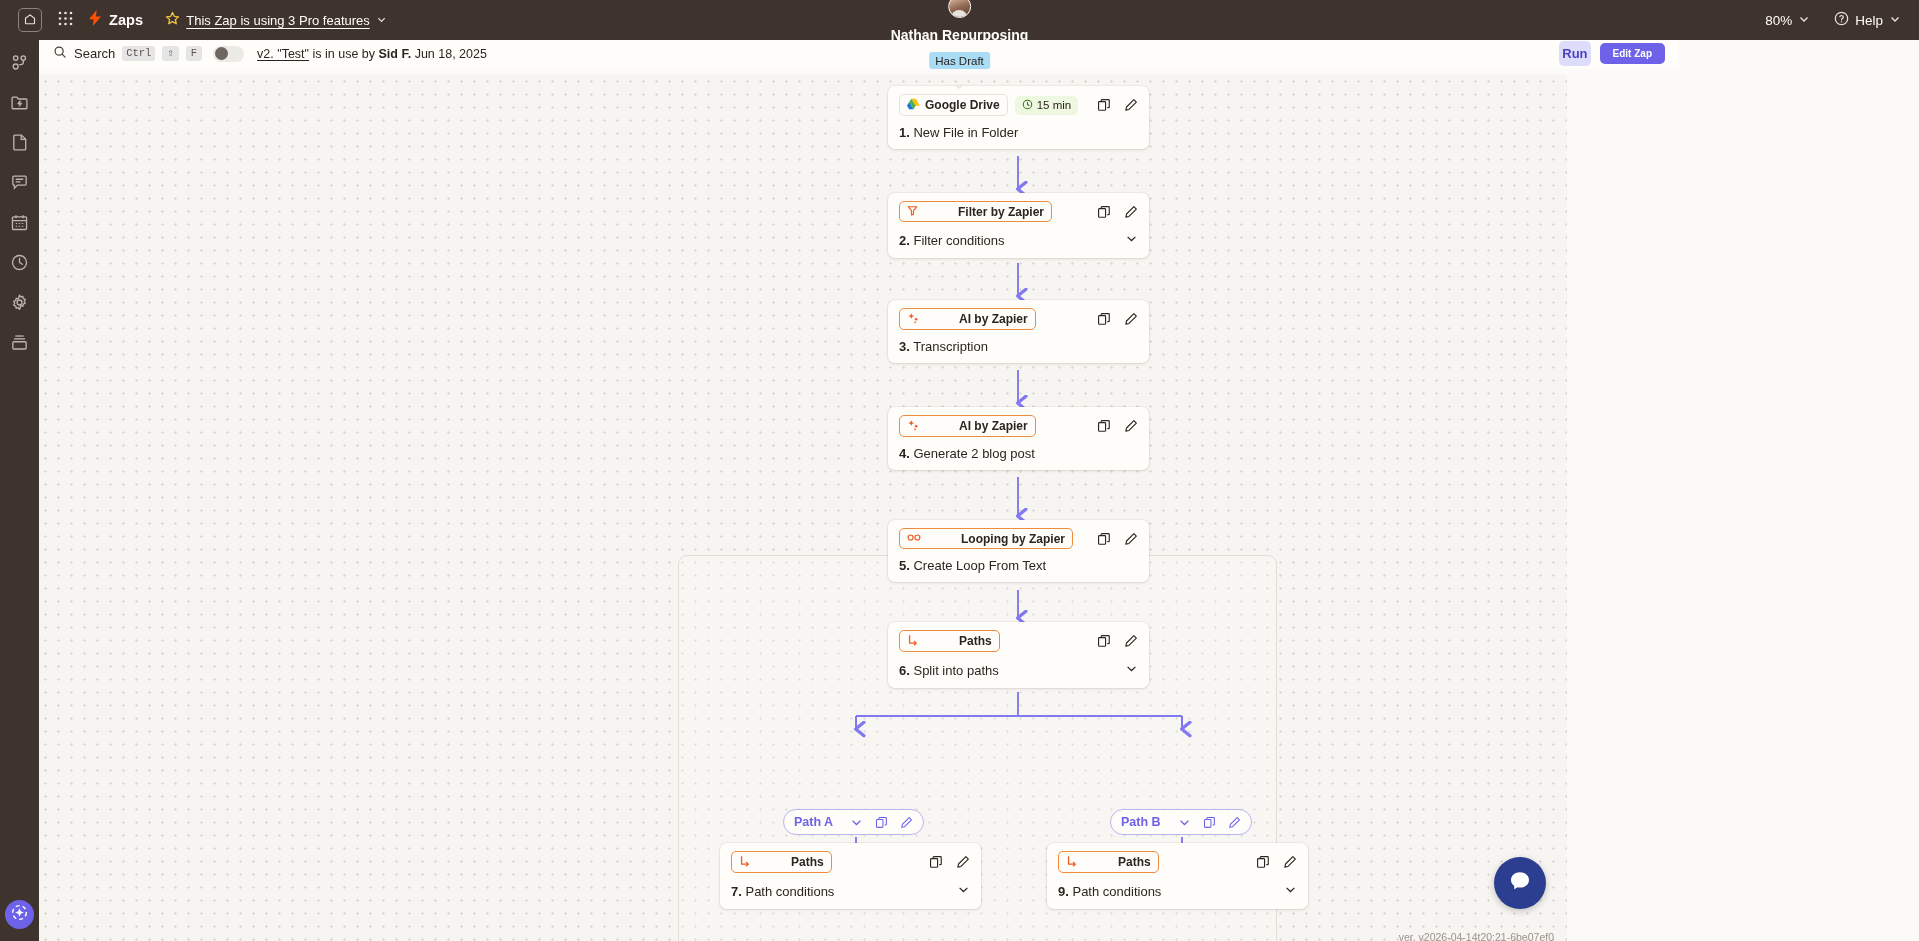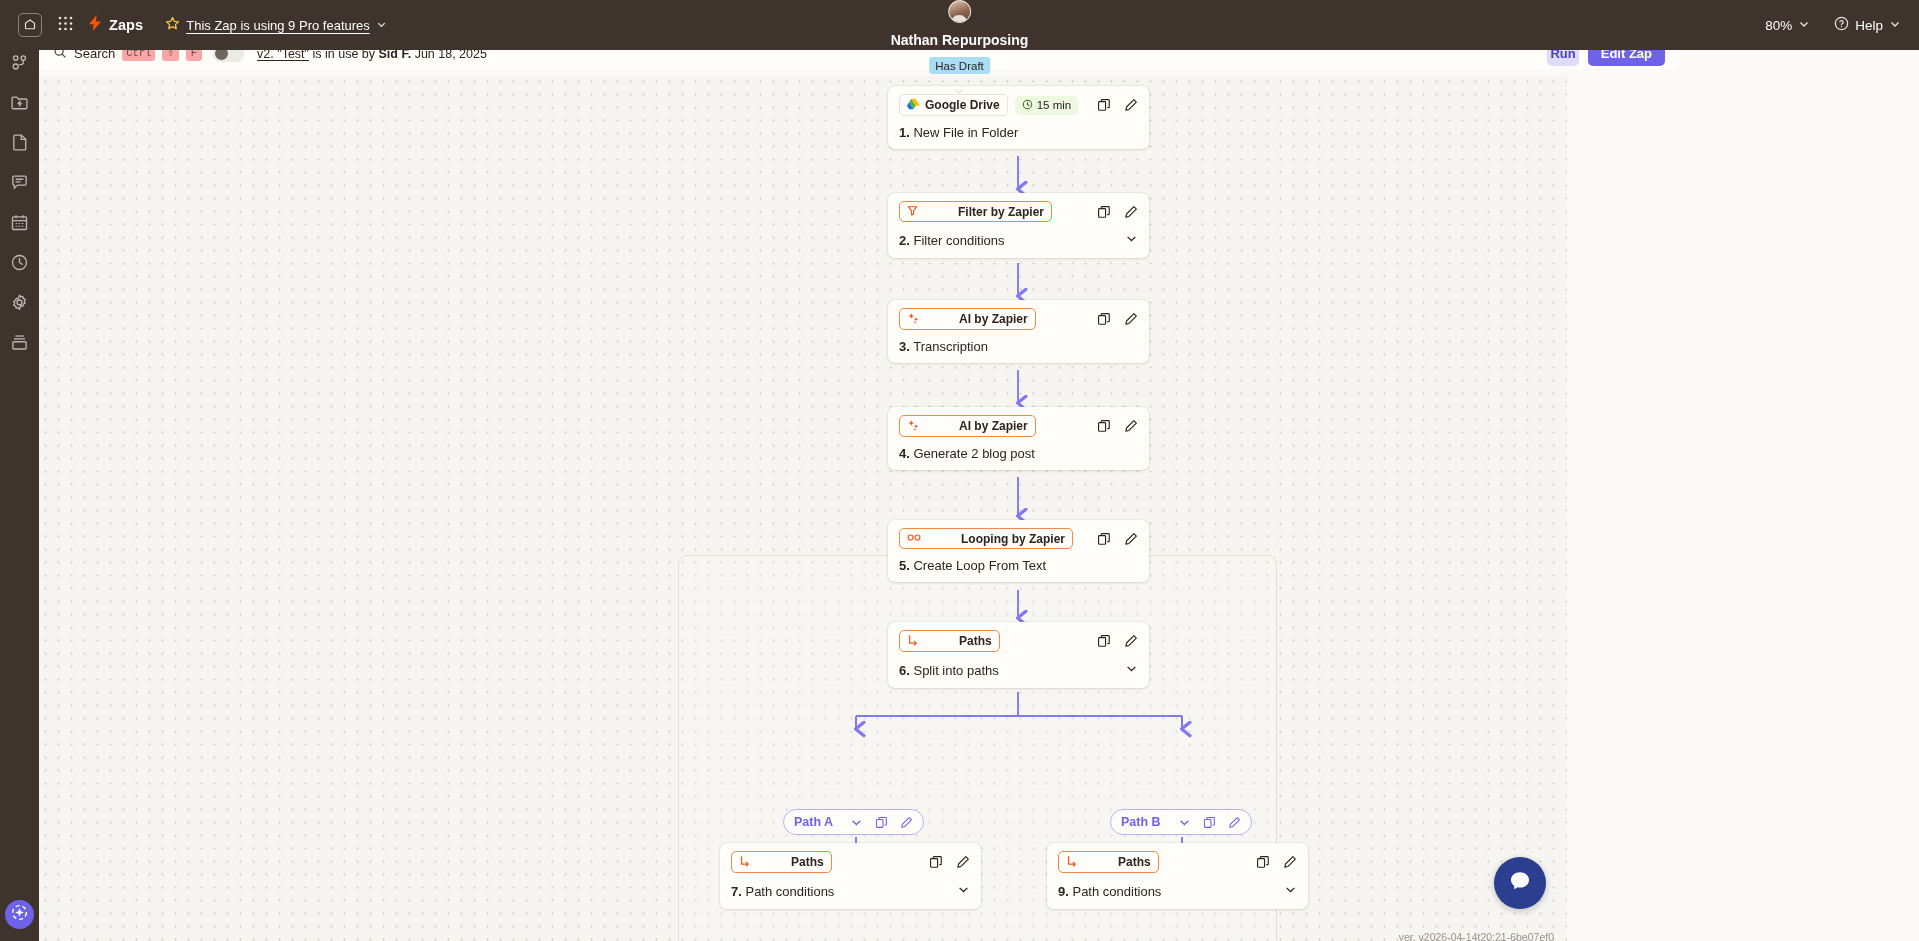--- a/index.html
+++ b/index.html
@@ -6,21 +6,21 @@
   html, body {
     width: 1919px; height: 941px;
     overflow: hidden;
     font-family: "Liberation Sans", sans-serif;
     background: #fbfaf8;
   }
 
   
   .topbar {
     position: absolute; top: 0; left: 0;
-    width: 1919px; height: 50px;
+    width: 1919px; height: 40px;
     background: #3f332e;
     display: flex; align-items: center;
     padding: 0 18px;
     color: #fffdf9;
     z-index: 40;
   }
   .home-btn {
     width: 24px; height: 24px; border: 1.4px solid #8d827c; border-radius: 5px;
     display: flex; align-items: center; justify-content: center; cursor: pointer;
   }
@@ -84,21 +84,21 @@
     background: #fffdf9;
     display: flex; align-items: center;
     padding: 0 14px;
     z-index: 30;
     border-top-left-radius: 9px;
   }
   .search-box { display: flex; align-items: center; gap: 7px; cursor: pointer; }
   .search-box .lbl { font-size: 13px; color: #2c2420; }
   .kbd {
     font-family: "Liberation Mono", monospace;
-    background: #fca5a5; border-radius: 3px; color: #5c524c;
+    background: #e5e5e5; border-radius: 3px; color: #5c524c;
     font-size: 10.5px; padding: 2px 4px; line-height: 1;
   }
   .kbd.sq { padding: 2px 5px; }
   .toggle {
     width: 31px; height: 16px; border-radius: 9px; background: #eceae4;
     position: relative; margin-left: 11px; cursor: pointer; flex: none;
   }
   .toggle .knob {
     position: absolute; top: 1.5px; left: 1.5px;
     width: 13px; height: 13px; border-radius: 50%; background: #6f6660;
@@ -106,21 +106,21 @@
   .version-info { margin-left: 13px; font-size: 12.5px; color: #2c2420; white-space: nowrap; }
   .version-info .vlink { text-decoration: underline; text-underline-offset: 2px; cursor: pointer; }
   .version-info b { font-weight: bold; }
   .subbar-right { margin-left: auto; display: flex; align-items: center; gap: 9px; }
   .btn-run {
     background: #dedcfb; color: #4b42c4; font-size: 13px; font-weight: bold;
     padding: 5px 3px; border-radius: 5px; border: none; cursor: pointer;
     font-family: inherit;
   }
   .btn-edit {
-    background: #6e63e8; color: #fff; font-size: 13px; font-weight: bold;
+    background: #6e63e8; color: #fff; font-size: 10px; font-weight: bold;
     padding: 5px 13px; border-radius: 5px; border: none; cursor: pointer;
     font-family: inherit;
   }
 
   
   .canvas {
     position: absolute; top: 75px; left: 39px;
     width: 1528px; height: 872px;
     background-color: #f7f5f1;
     background-image: radial-gradient(#dedad3 1px, transparent 1.1px);
@@ -220,21 +220,21 @@
       </svg>
     </span>
     <span class="lbl">Zaps</span>
   </div>
   <div class="pro-feat">
     <span>
       <svg width="15" height="15" viewBox="0 0 16 16" fill="none" stroke="#f5c542" stroke-width="1.4" stroke-linejoin="round">
         <path d="M8 1.6l1.9 4.1 4.5.5-3.3 3 .9 4.4L8 11.4 4 13.6l.9-4.4-3.3-3 4.5-.5L8 1.6z"></path>
       </svg>
     </span>
-    <span class="txt">This Zap is using 9 Pro features</span>
+    <span class="txt">This Zap is using 3 Pro features</span>
     <span class="chev">
       <svg width="11" height="11" viewBox="0 0 12 12" fill="none" stroke="#e8e2dc" stroke-width="1.4">
         <path d="M2.5 4.5L6 8l3.5-3.5"></path>
       </svg>
     </span>
   </div>
 
   <div class="topbar-center">
     <span class="folder-crumb">
       <span>

